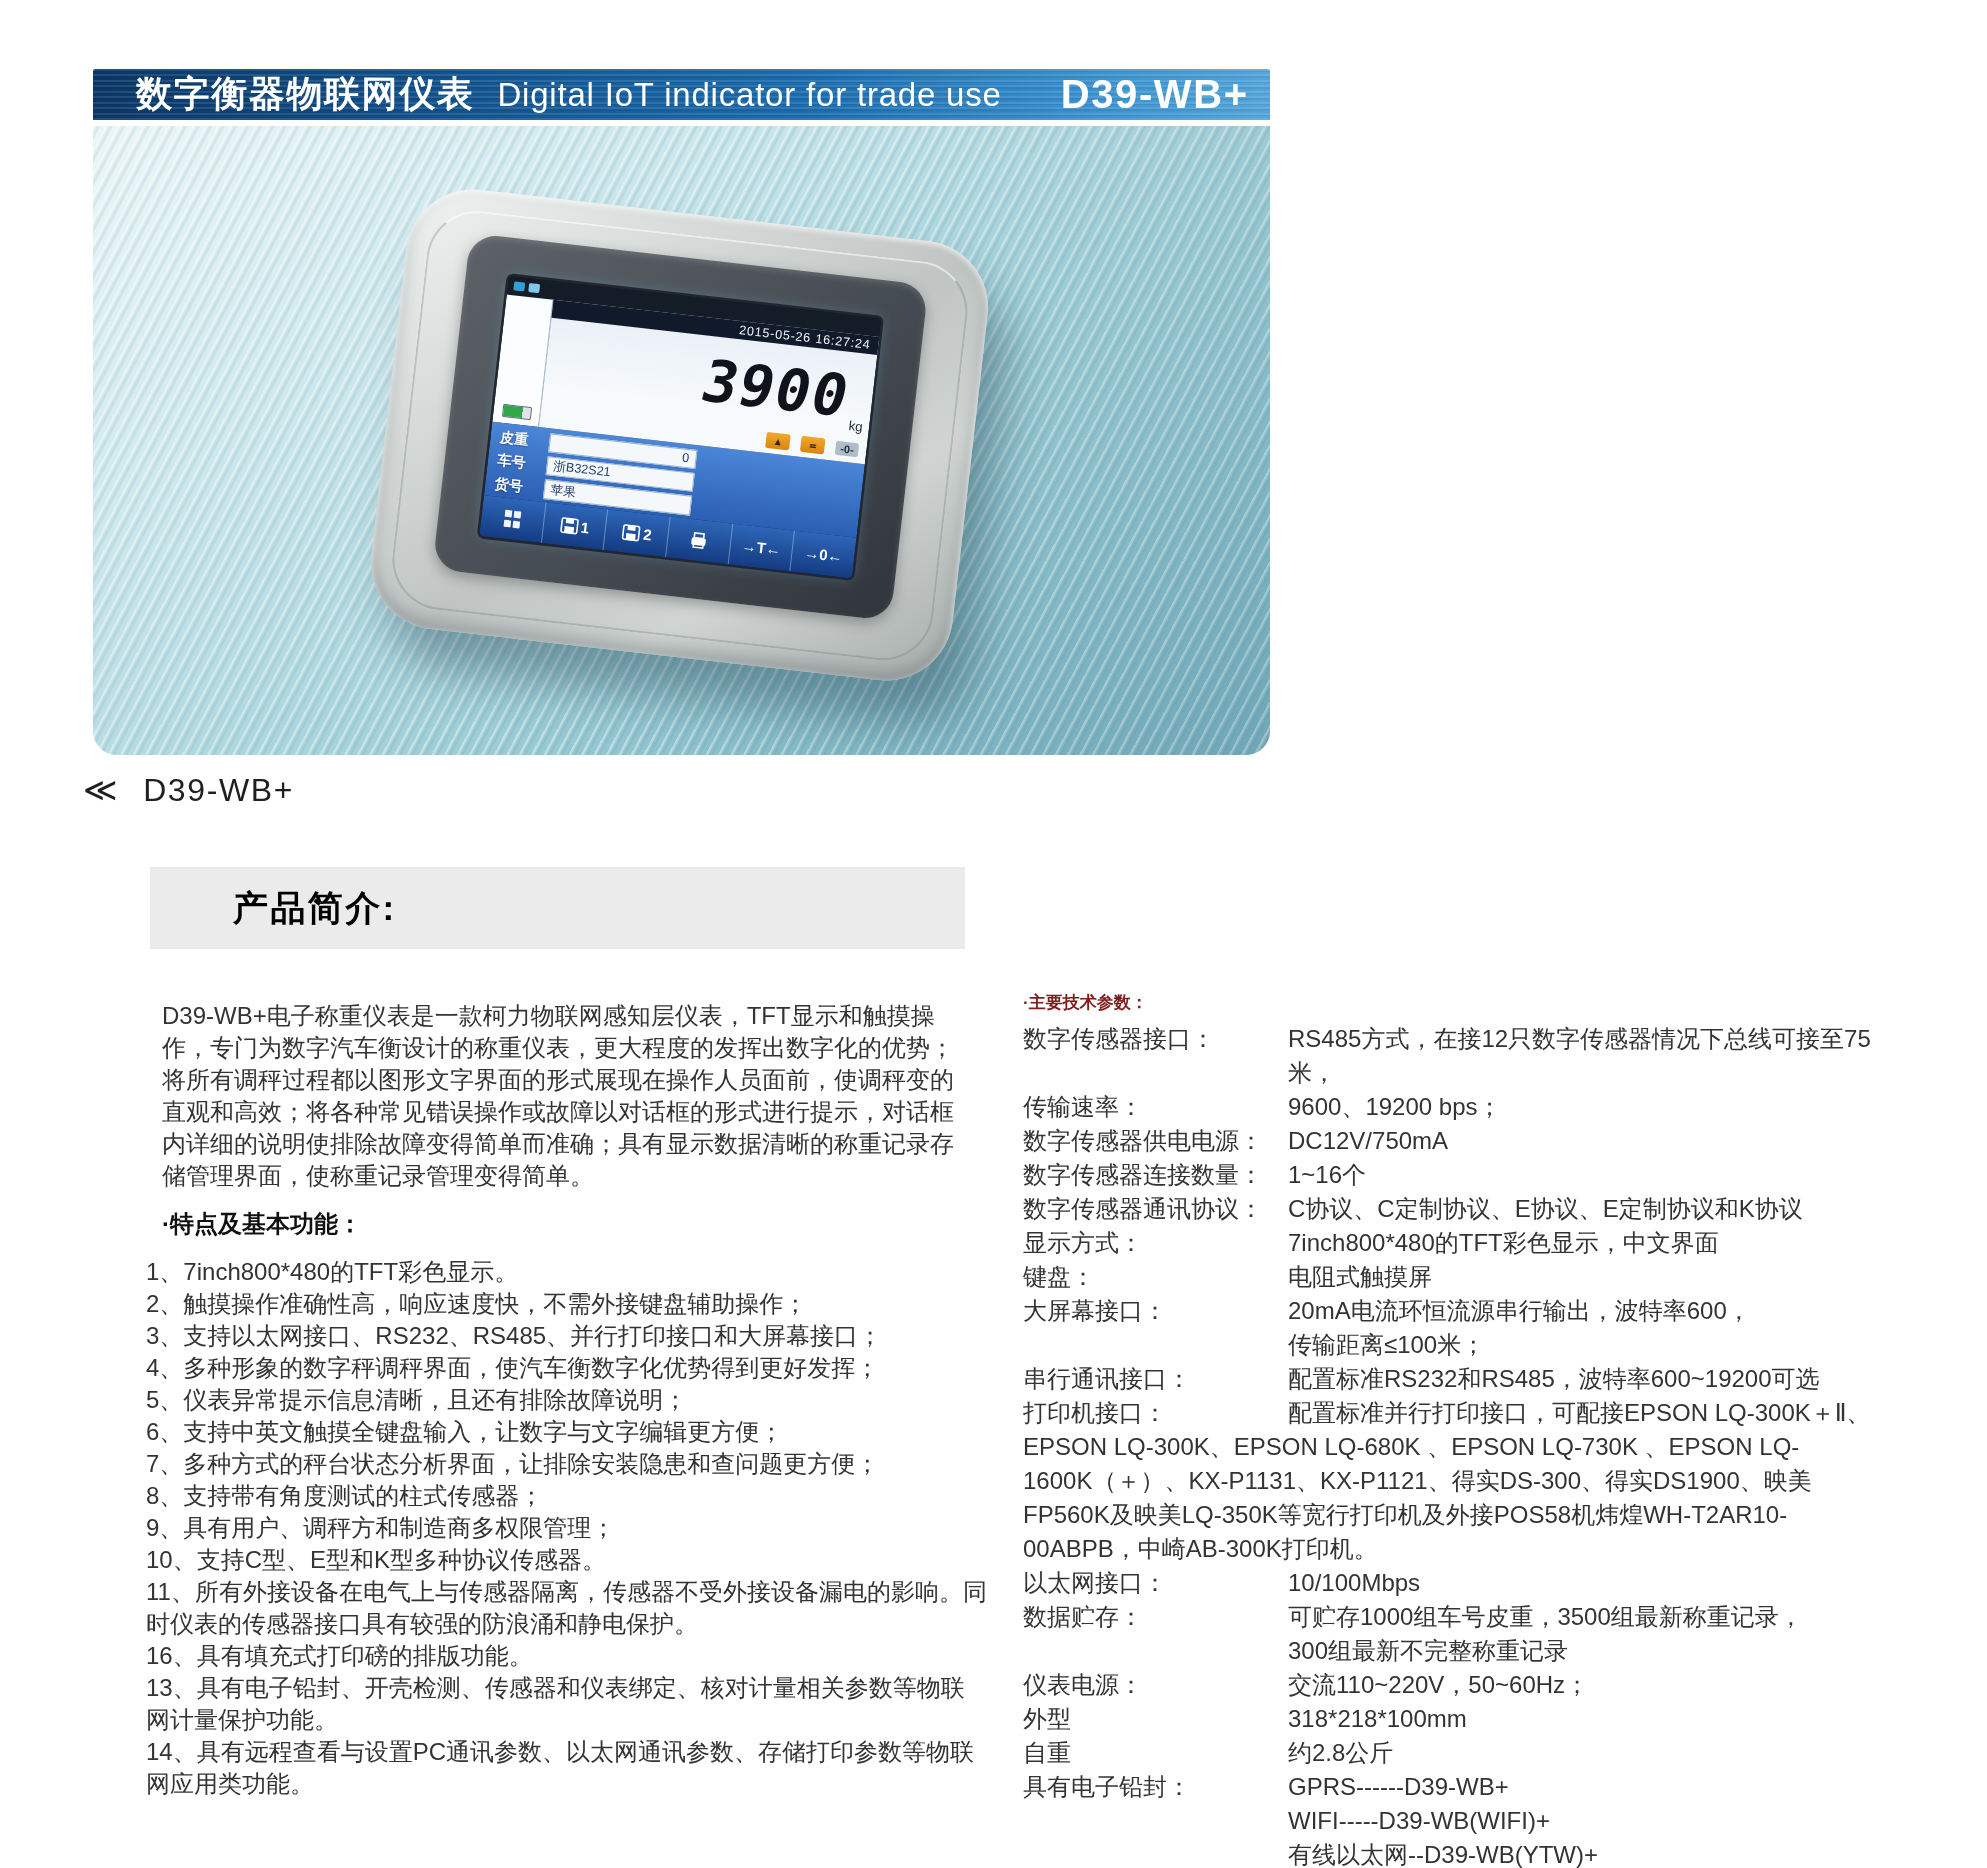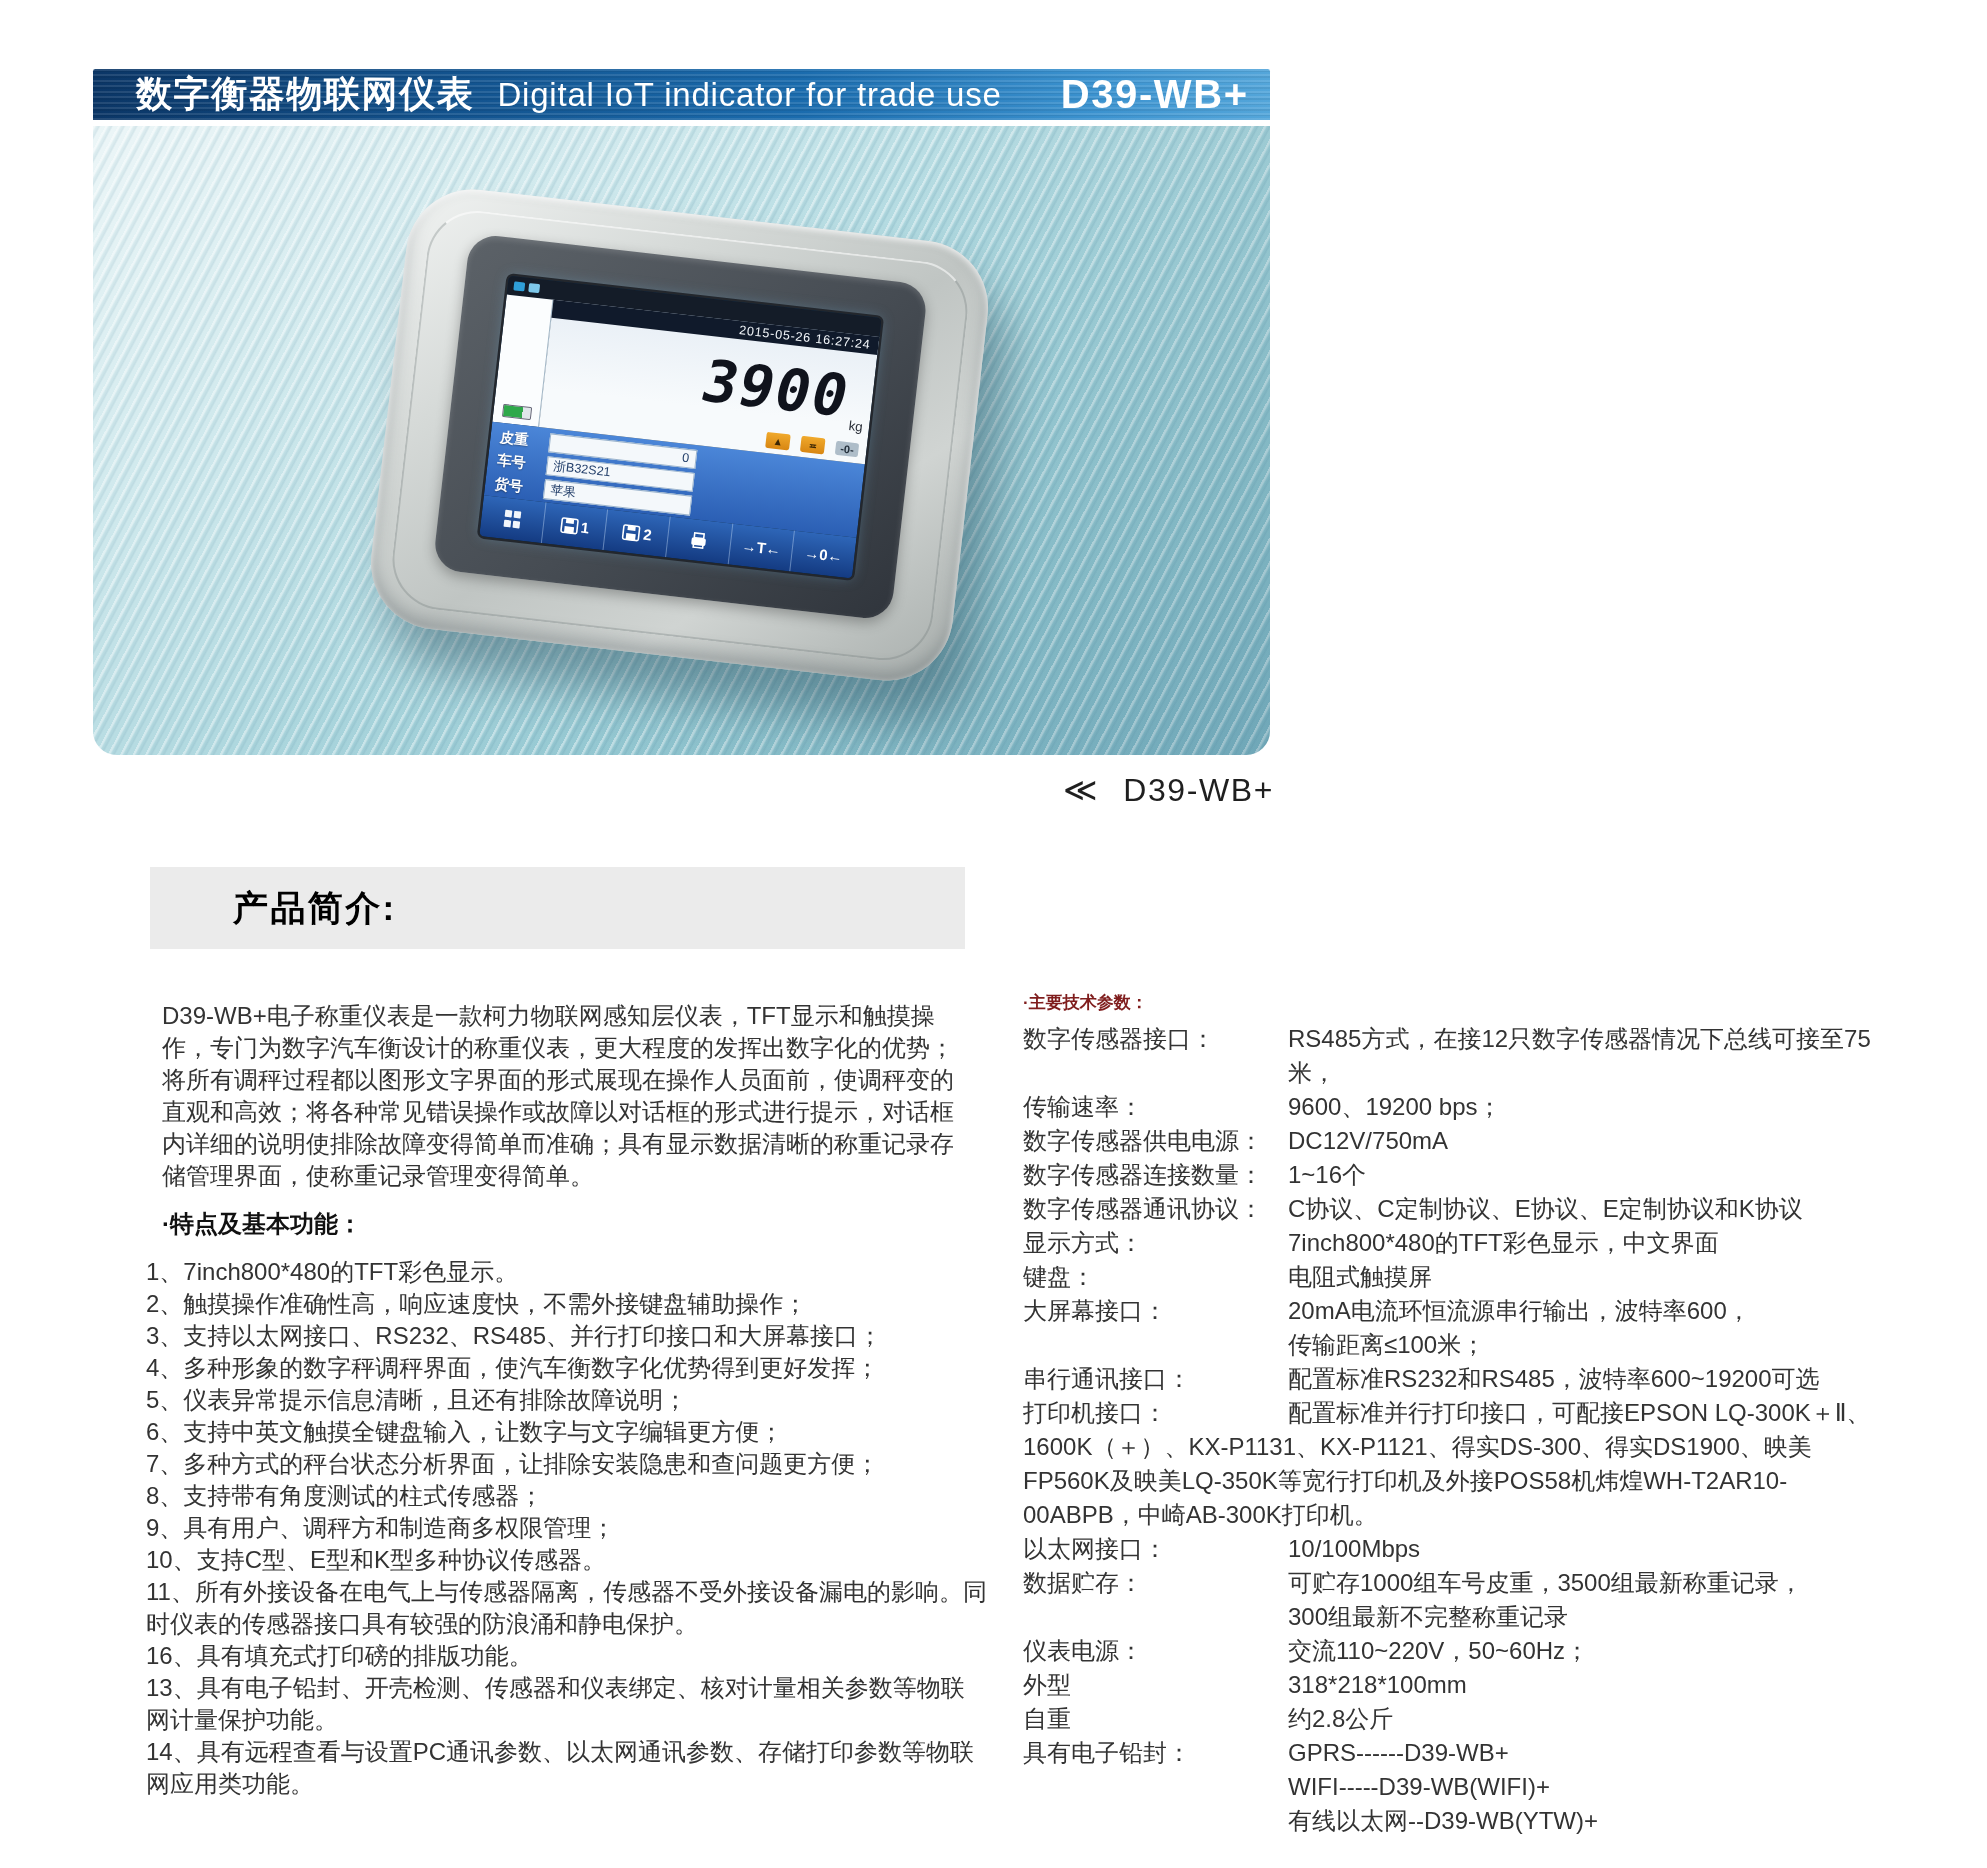--- a/index.html
+++ b/index.html
@@ -58,21 +58,21 @@
   .f-field{background:#f4f8fb;border:0.8px solid #9ab3cc;height:17.4px;min-width:134px;font-size:12.6px;color:#24406b;display:flex;align-items:center;padding:0 6.3px;}
   .f-field.num{justify-content:flex-end;}
   .scr-btns{height:41px;flex:none;background:linear-gradient(180deg,#2e66b8,#143b82);display:flex;}
   .btn-cell{flex:1;border-right:0.8px solid rgba(190,215,245,.45);display:flex;align-items:center;justify-content:center;color:#ffffff;font-size:15px;font-weight:bold;gap:2.4px;}
   .btn-cell:last-child{border-right:none;}
   .grid-ic{display:grid;grid-template-columns:7.1px 7.1px;grid-template-rows:7.1px 7.1px;gap:2.4px;}
   .grid-ic i{background:#f2f6fb;border-radius:0.8px;}
   .svg-ic{width:19px;height:17.4px;}
 
   
-  .caption{position:absolute;left:97px;top:770px;width:1177px;text-align:right;font-size:32px;color:#1f1f1f;letter-spacing:1.6px;}
+  .caption{position:absolute;left:83px;top:770px;width:1177px;text-align:left;font-size:32px;color:#1f1f1f;letter-spacing:1.6px;}
   .caption .mark{margin-right:24px;font-size:33px;}
 
   
   .intro-box{position:absolute;left:150px;top:867px;width:815px;height:82px;background:#ebebeb;display:flex;align-items:center;}
   .intro-title{color:#000000;font-size:35px;font-weight:bold;margin-left:83px;letter-spacing:2.4px;}
 
   
   .left-col{position:absolute;left:146px;top:984px;width:841px;font-size:24px;line-height:32px;color:#333;}
   .left-col p{margin:16px;}
   .feat-heading{font-weight:bold;color:#111;}
@@ -261,20 +261,21 @@
           <div class="spec-value">
             <div>配置标准RS232和RS485，波特率600~19200可选</div>
           </div>
         </div>
         <div class="spec-row">
           <span class="spec-label">打印机接口：</span>
           <div class="spec-value">
             <div>配置标准并行打印接口，可配接EPSON LQ-300K＋Ⅱ、</div>
           </div>
         </div>
+        <div class="spec-wide">EPSON LQ-300K、EPSON LQ-680K 、EPSON LQ-730K 、EPSON LQ-</div>
         <div class="spec-wide">1600K（＋）、KX-P1131、KX-P1121、得实DS-300、得实DS1900、映美</div>
         <div class="spec-wide">FP560K及映美LQ-350K等宽行打印机及外接POS58机炜煌WH-T2AR10-</div>
         <div class="spec-wide">00ABPB，中崎AB-300K打印机。</div>
         <div class="spec-row">
           <span class="spec-label">以太网接口：</span>
           <div class="spec-value">
             <div>10/100Mbps</div>
           </div>
         </div>
         <div class="spec-row">

